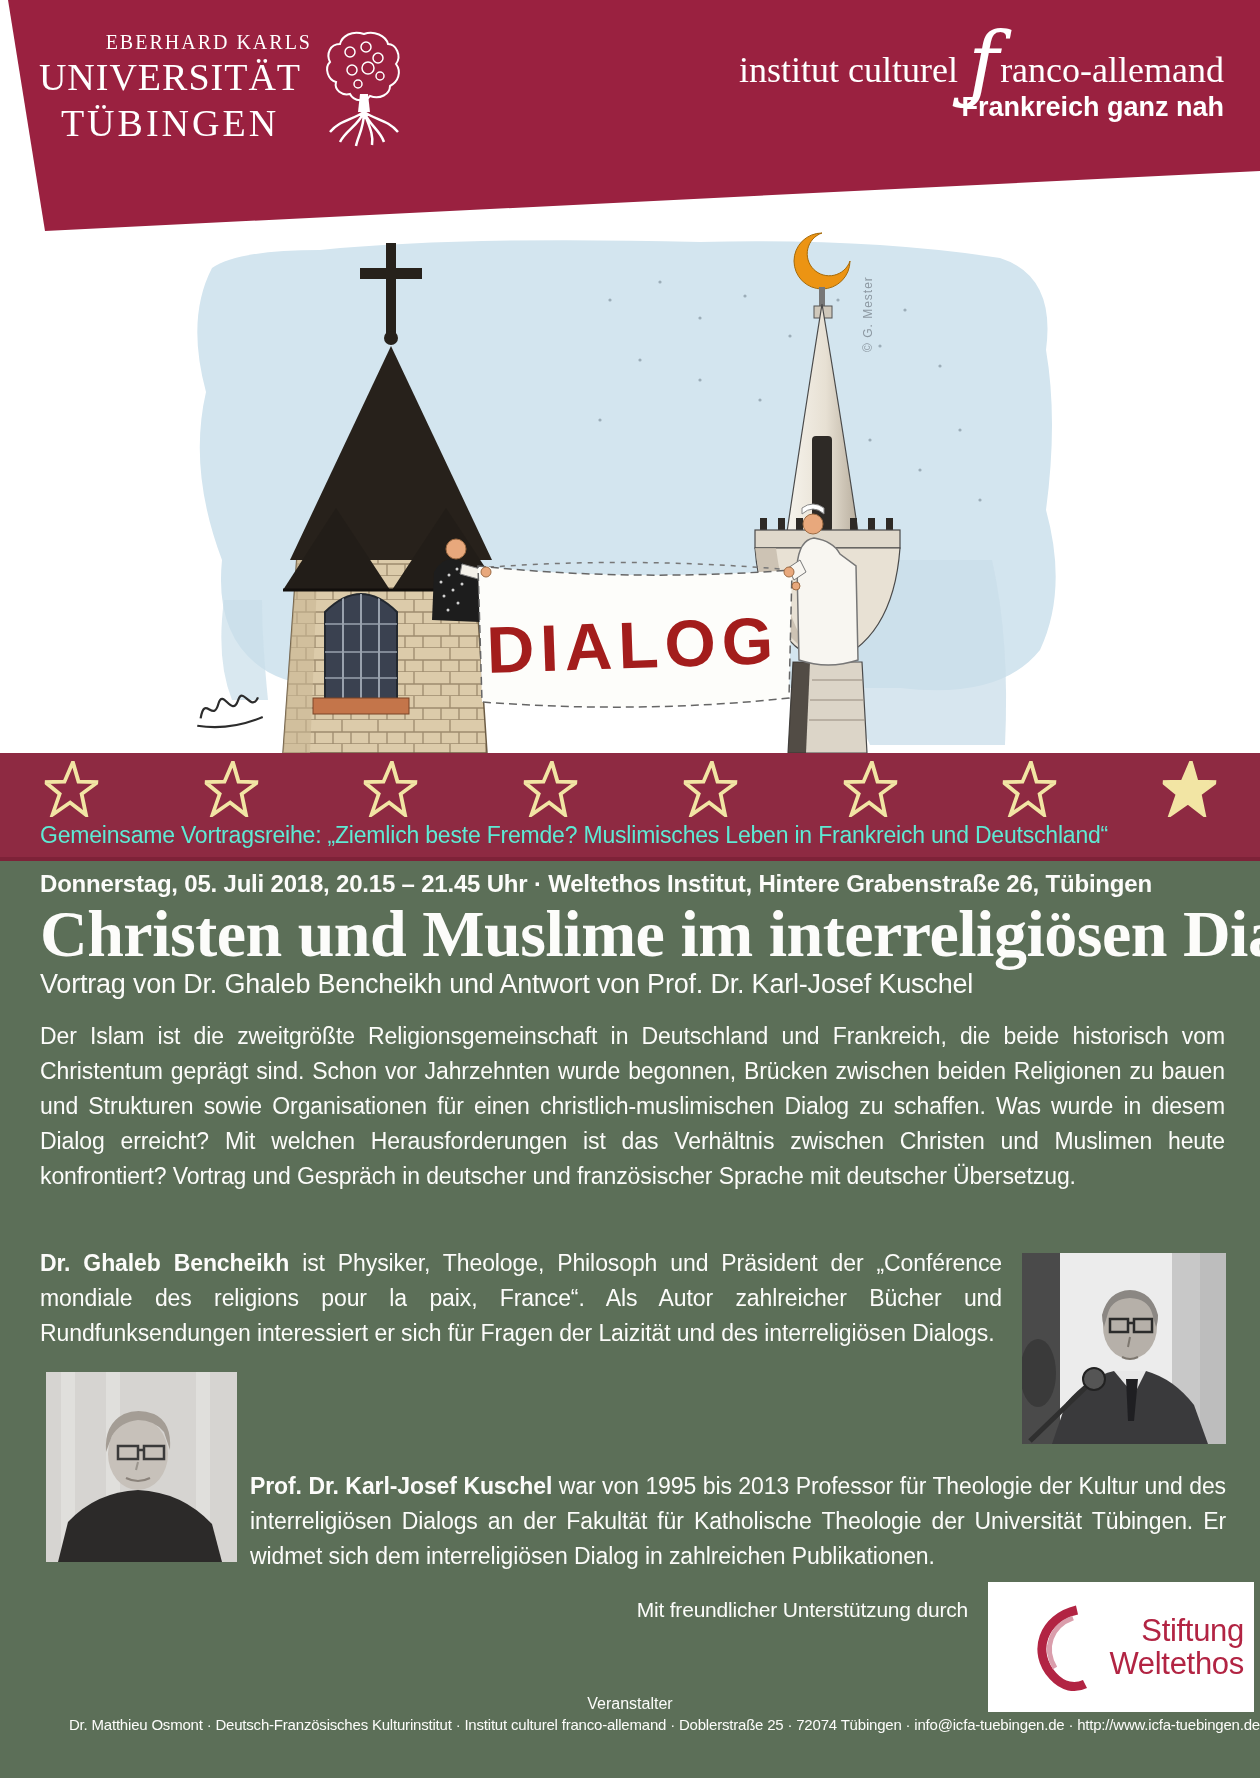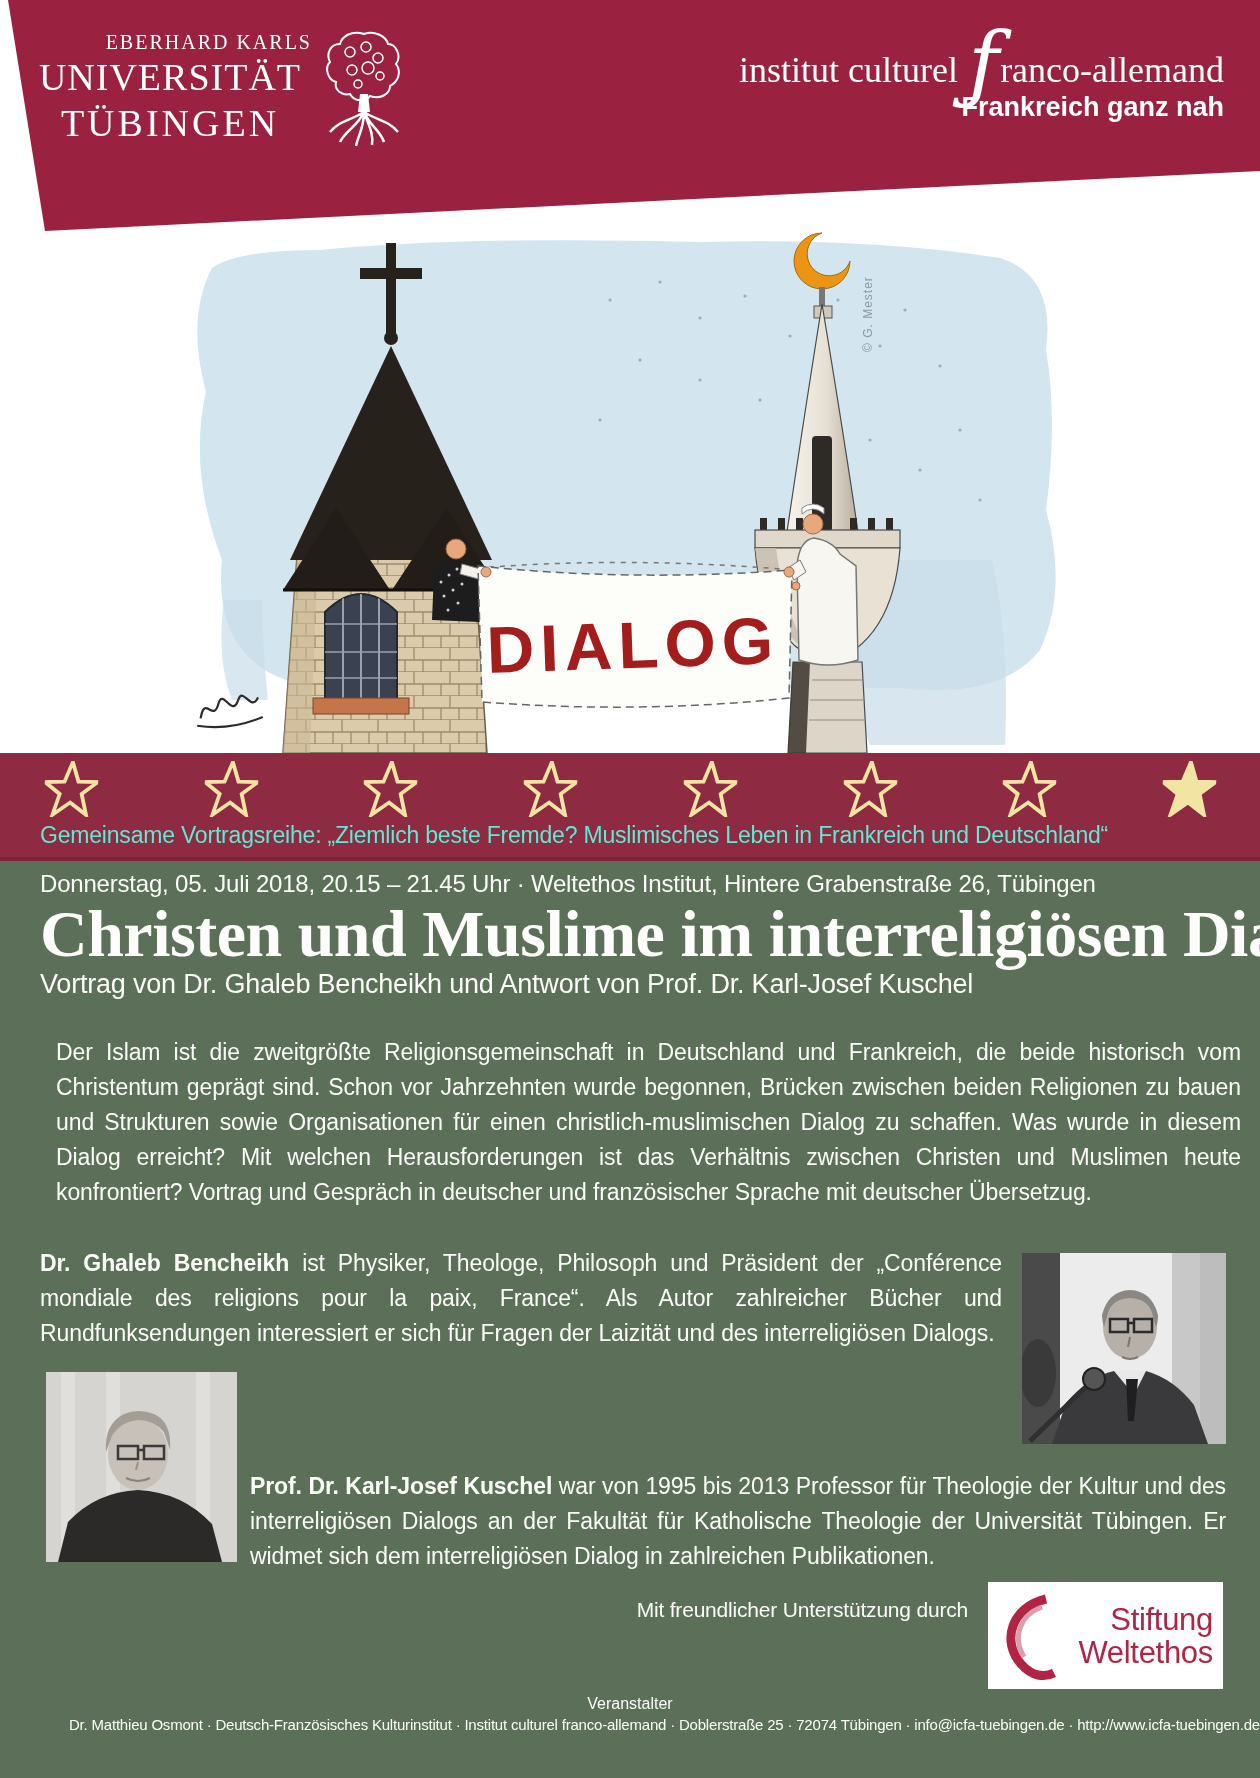--- a/index.html
+++ b/index.html
@@ -29,37 +29,37 @@
         border-bottom:4px solid #7E2238;box-sizing:border-box;}
   .stars{position:absolute;left:44px;right:44px;top:8px;height:56px;display:flex;
          justify-content:space-between;align-items:center;}
   .star{width:54px;height:56px;fill:none;stroke:#F2E5A4;stroke-width:3.5;transform:skewX(-4deg);}
   .star.filled{fill:#F2E5A4;}
   .band-title{position:absolute;left:40px;top:69px;color:#5eead4;font-size:23px;letter-spacing:-0.2px;
               white-space:nowrap;}
 
   
   .green{position:absolute;left:0;top:861px;width:1260px;height:917px;background:#5C6F58;color:#FCFCFA;}
-  .dt{position:absolute;left:40px;top:9px;font-size:24px;letter-spacing:-0.2px;white-space:nowrap;}
+  .dt{position:absolute;left:40px;top:9px;font-size:24px;letter-spacing:-0.2px;white-space:nowrap;font-weight:bold;}
   .title{position:absolute;left:40px;top:42px;margin:0;font-family:"Liberation Serif",serif;
          font-weight:bold;font-size:66px;line-height:62px;white-space:nowrap;letter-spacing:-0.5px;text-align:center;}
   .subtitle{position:absolute;left:40px;top:108px;font-size:27px;letter-spacing:-0.2px;white-space:nowrap;}
-  .desc{position:absolute;left:40px;top:158px;width:1185px;margin:16px;font-size:23px;line-height:35px;
+  .desc{position:absolute;left:40px;top:158px;width:1185px;margin:0;font-size:23px;line-height:35px;
         text-align:justify;letter-spacing:-0.1px;}
   .bio{position:absolute;margin:0;font-size:23px;line-height:35px;text-align:justify;letter-spacing:-0.1px;}
   .bio .bold{font-weight:bold;}
   .bio1{left:40px;top:385px;width:962px;}
   .bio2{left:250px;top:608px;width:976px;}
   .photo{position:absolute;overflow:hidden;}
   .photo svg{display:block;width:100%;height:100%;}
   .photo1{left:1022px;top:392px;width:204px;height:191px;}
   .photo2{left:46px;top:511px;width:191px;height:190px;}
   .support{position:absolute;right:292px;top:737px;font-size:21px;letter-spacing:-0.2px;white-space:nowrap;}
-  .we-box{position:absolute;left:988px;top:721px;width:235px;height:107px;background:#ffffff;
-          display:flex;align-items:center;}
+  .we-box{position:absolute;left:988px;top:721px;width:235px;height:130px;background:#ffffff;
+          display:flex;align-items:center;padding-left:31px;}
   .we-cres{width:64px;height:90px;margin-left:6px;flex:0 0 auto;}
   .we-text{flex:1;text-align:right;padding-right:10px;color:#B22443;font-size:31px;line-height:33px;
            letter-spacing:-0.3px;}
   .f-label{position:absolute;left:0;right:0;top:834px;text-align:center;font-size:16px;}
   .f-line{position:absolute;left:0;right:0;top:855px;text-align:right;font-size:15px;
           letter-spacing:-0.2px;white-space:nowrap;margin-left:16px;}
 </style>
 </head>
 <body>
 

